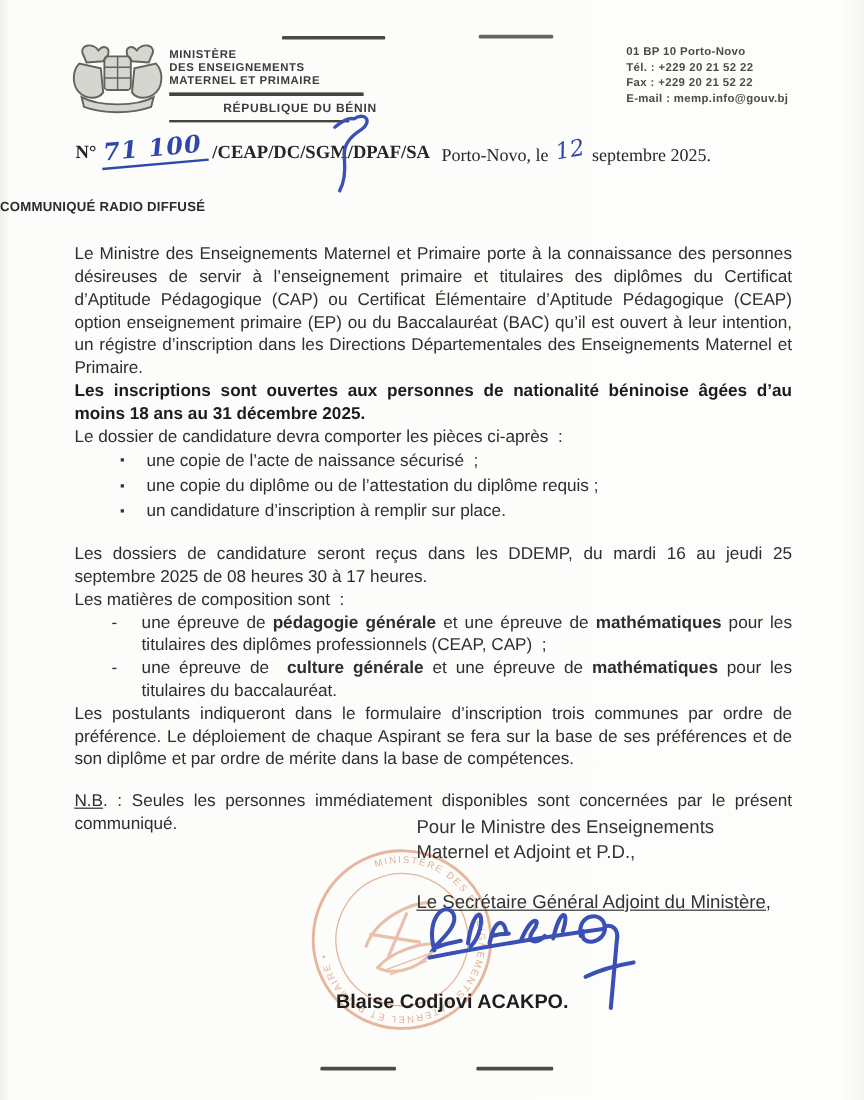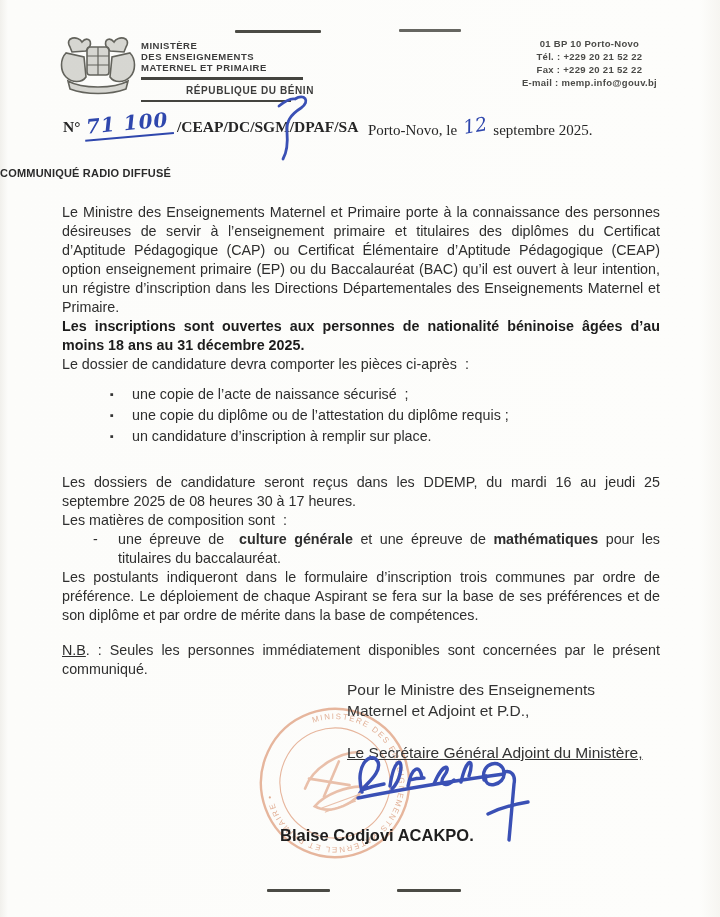--- a/index.html
+++ b/index.html
@@ -11,42 +11,42 @@
     color:#2d2d2d;
   }
   
   .emblem{position:absolute;left:56px;top:33px;width:84px;height:64px;}
   .ministry{position:absolute;left:141px;top:40px;font-weight:bold;font-size:9.5px;
     line-height:11px;letter-spacing:.5px;color:#3c3c3c;}
   .rule{height:2.5px;background:#44443f;margin-top:4px;}
   .rule.r1{width:162px;}
   .rule.r2{width:150px;}
   .republic{margin-top:5px;font-size:10px;letter-spacing:.6px;padding-left:45px;}
-  .contact{position:absolute;right:63px;top:37px;text-align:center;font-weight:bold;
+  .contact{position:absolute;right:63px;top:37px;text-align:left;font-weight:bold;
     font-size:9.5px;line-height:13px;color:#4b4b48;letter-spacing:.3px;}
   
   .refline{position:absolute;left:63px;top:113px;font-family:"Liberation Serif",serif;
     font-weight:bold;font-size:15.5px;color:#262626;white-space:nowrap;}
   .hand{display:inline-block;font-family:"DejaVu Serif",serif;font-style:italic;
     color:#2f47ad;transform:rotate(-5deg);}
   .hand.number{font-size:20px;border-bottom:2px solid #2f47ad;padding:0 4px 1px 2px;
     margin:0 4px;position:relative;top:-2px;letter-spacing:1px;}
   .hand.day{font-size:19px;margin:0 6px;position:relative;top:-3px;transform:rotate(-10deg);}
   .dateline{position:absolute;left:368px;top:117px;font-family:"Liberation Serif",serif;
     font-size:15px;color:#262626;white-space:nowrap;}
   .paraph{position:absolute;left:259px;top:92px;width:56px;height:70px;}
   
   .doc-title{position:absolute;left:0;top:167px;width:720px;
     font-weight:bold;font-size:11px;letter-spacing:.2px;color:#2b2b2b;}
   
   .body-text{position:absolute;left:62px;top:203px;width:598px;font-size:14.3px;
     line-height:19px;color:#2e2e2e;}
   .body-text p{margin:0;text-align:justify;}
   .p-bold{font-weight:bold;color:#1c1c1c;}
-  ul.squares{list-style:none;margin:10px;padding:0;}
+  ul.squares{list-style:none;margin:0;padding:0;}
   ul.squares li{position:relative;padding-left:60px;line-height:21px;}
   ul.squares li::before{content:"▪";position:absolute;left:38px;top:0;font-size:11px;color:#333;}
   ul.dashes{list-style:none;margin:0;padding:0;}
   ul.dashes li{position:relative;padding-left:56px;line-height:19px;text-align:justify;}
   ul.dashes li::before{content:"-";position:absolute;left:31px;top:0;color:#2e2e2e;}
   .gap{height:16px;}
   .nb-label{text-decoration:underline;}
   
   .sig-block{position:absolute;left:347px;top:679px;font-size:15.5px;line-height:21px;color:#333;}
   .sig-block .l3{margin-top:21px;text-decoration:underline;}
@@ -118,20 +118,21 @@
     <p>Le dossier de candidature devra comporter les pièces ci-après&nbsp;&nbsp;:</p>
     <ul class="squares">
       <li>une copie de l’acte de naissance sécurisé&nbsp;&nbsp;;</li>
       <li>une copie du diplôme ou de l’attestation du diplôme requis ;</li>
       <li>un candidature d’inscription à remplir sur place.</li>
     </ul>
     <div class="gap"></div>
     <p>Les dossiers de candidature seront reçus dans les DDEMP, du mardi 16 au jeudi 25 septembre 2025 de 08 heures 30 à 17 heures.</p>
     <p>Les matières de composition sont&nbsp;&nbsp;:</p>
     <ul class="dashes">
+      <li><span>une épreuve de </span><b>pédagogie générale</b><span> et une épreuve de </span><b>mathématiques</b><span> pour les titulaires des diplômes professionnels (CEAP, CAP)&nbsp;&nbsp;;</span></li>
       <li><span>une épreuve de&nbsp; </span><b>culture générale</b><span> et une épreuve de </span><b>mathématiques</b><span> pour les titulaires du baccalauréat.</span></li>
     </ul>
     <p>Les postulants indiqueront dans le formulaire d’inscription trois communes par ordre de préférence. Le déploiement de chaque Aspirant se fera sur la base de ses préférences et de son diplôme et par ordre de mérite dans la base de compétences.</p>
     <div class="gap"></div>
     <p><span class="nb-label">N.B</span><span>. : Seules les personnes immédiatement disponibles sont concernées par le présent communiqué.</span></p>
   </div>
 
   <svg class="stamp" viewBox="0 0 170 170">
     <g transform="rotate(-20 85 85)" stroke="#d8875f" fill="none">
       <circle cx="85" cy="85" r="74" stroke-width="2.4"></circle>

